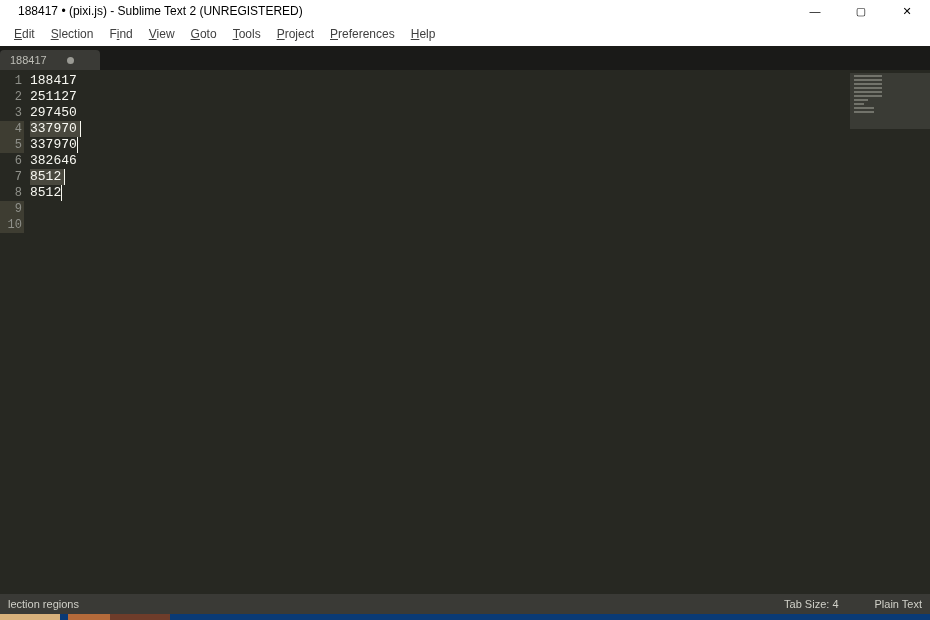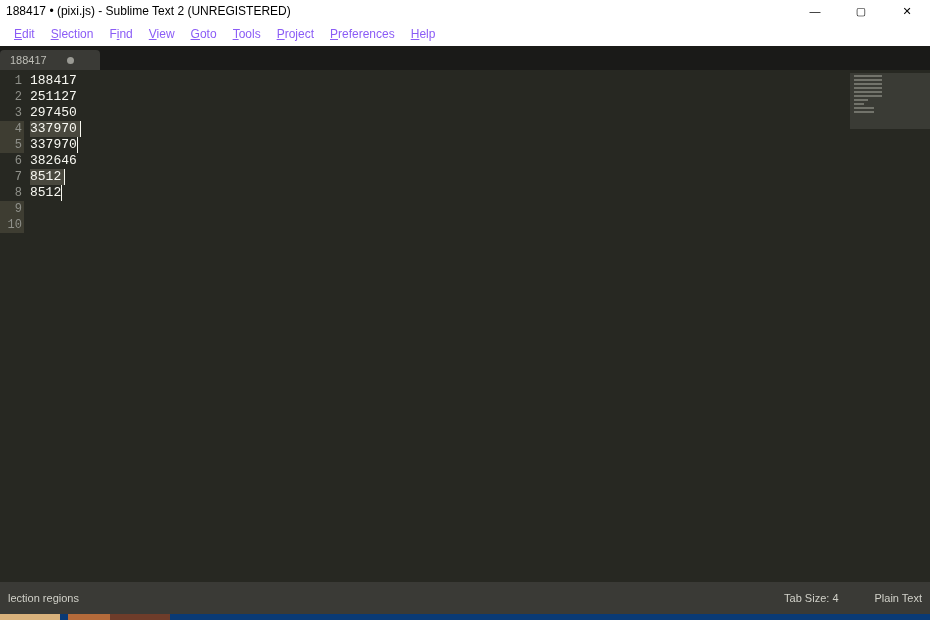--- a/index.html
+++ b/index.html
@@ -12,21 +12,21 @@
   display: flex;
   flex-direction: column;
 }
 .title-bar {
   height: 22px;
   background: #ffffff;
   display: flex;
   align-items: center;
   font-size: 12px;
   color: #000;
-  padding-left: 6px;
+  padding-left: 18px;
 }
 .title-bar .title-text { flex: 1; }
 .title-bar .win-controls { display: flex; gap: 0; }
 .win-btn {
   width: 46px;
   height: 22px;
   display: flex;
   align-items: center;
   justify-content: center;
   font-size: 11px;
@@ -35,21 +35,21 @@
 .menu-bar {
   height: 24px;
   background: #ffffff;
   display: flex;
   align-items: center;
   font-size: 12px;
   padding-left: 6px;
 }
 .menu-item {
   padding: 2px 8px;
-  color: #8b5cf6;
+  color: #404040;
   cursor: default;
 }
 .menu-item .u { text-decoration: underline; }
 .tab-bar {
   height: 24px;
   background: #1a1a18;
   display: flex;
   align-items: flex-end;
 }
 .tab {
@@ -115,21 +115,21 @@
   margin: 2px 4px;
   background: rgba(220,220,210,0.35);
 }
 .status-bar {
   height: 20px;
   background: #3a3a36;
   color: #d0d0c8;
   font-size: 11px;
   display: flex;
   align-items: center;
-  padding: 16px 8px;
+  padding: 4px 8px;
 }
 .status-left { flex: 1; }
 .status-seg { margin-left: 36px; }
 .taskbar-strip {
   height: 6px;
   background: linear-gradient(to right,
     #d9b27c 0 60px,
     #0a3a75 60px 68px,
     #b46a3a 68px 110px,
     #6e3c2a 110px 170px,

